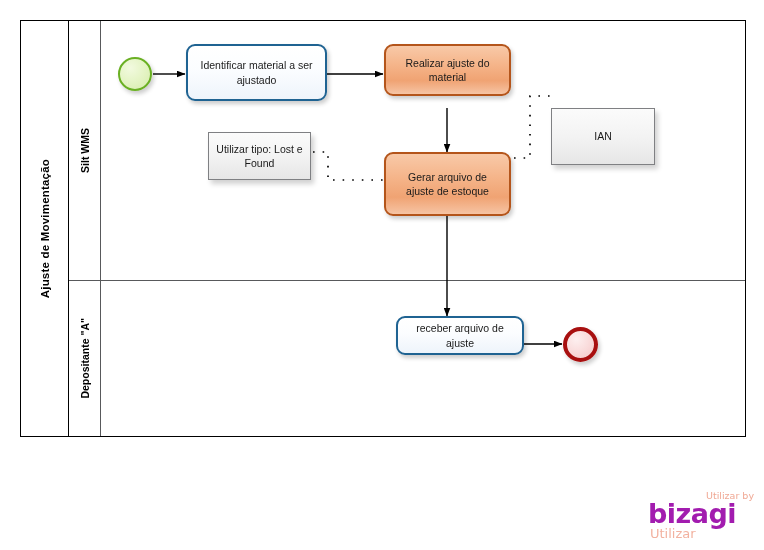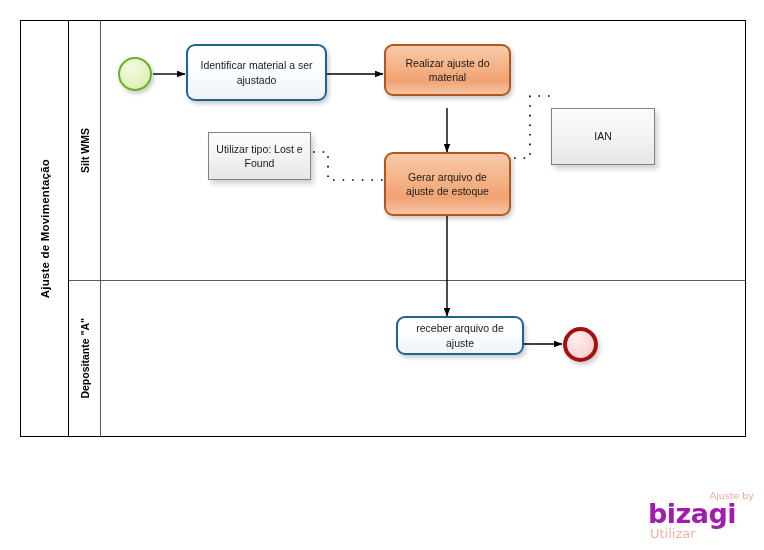--- a/index.html
+++ b/index.html
@@ -250,18 +250,18 @@
 
   <div class="node annotation" style="left:551px; top:68px; width:104px; height:57px;margin-top:40px;">
     <span>IAN</span>
   </div>
 
   <div class="node annotation" style="left:208px; top:132px; width:103px; height:48px;">
     <span>Utilizar tipo: Lost e Found</span>
   </div>
 
   <div class="watermark">
-    <div class="wm-powered">Ajuste by</div>
+    <div class="wm-powered">Utilizar by</div>
     <div class="wm-bizagi">bizagi</div>
     <div class="wm-modeler">Utilizar</div>
   </div>
 
 </div>
 
 </body></html>

